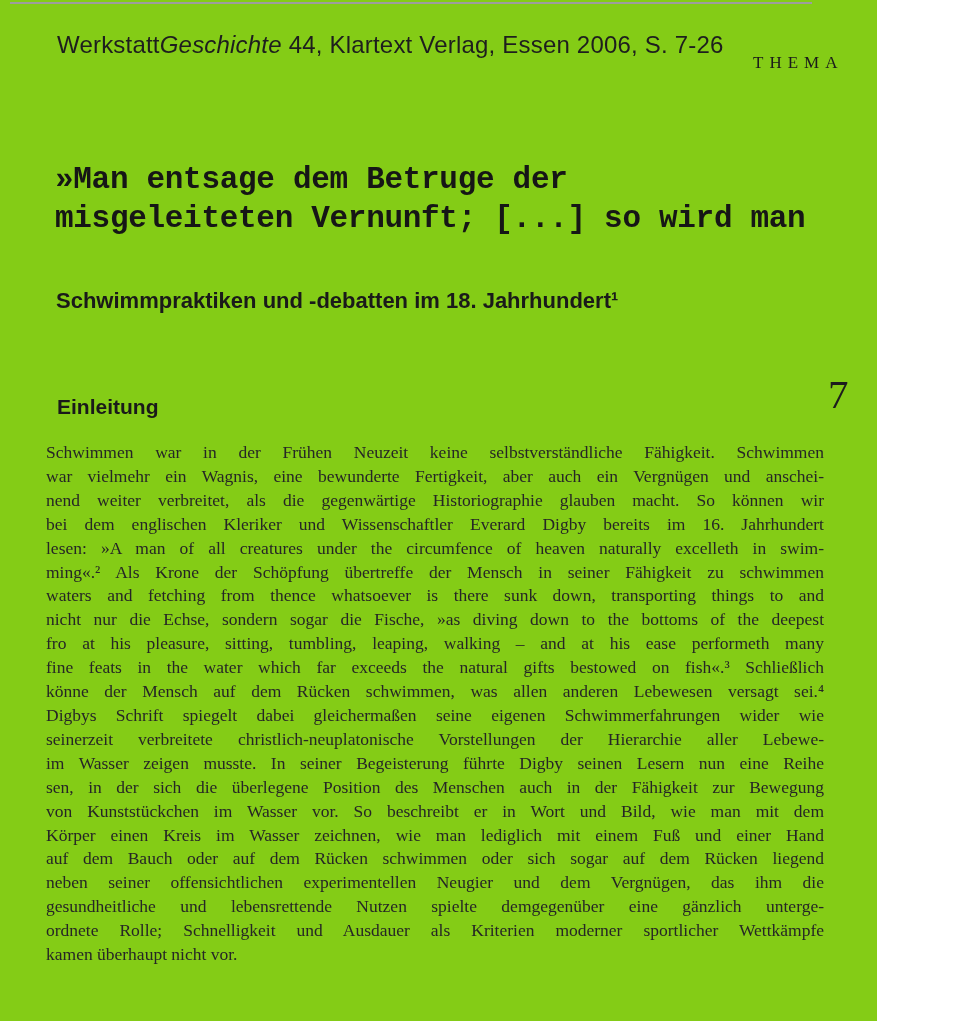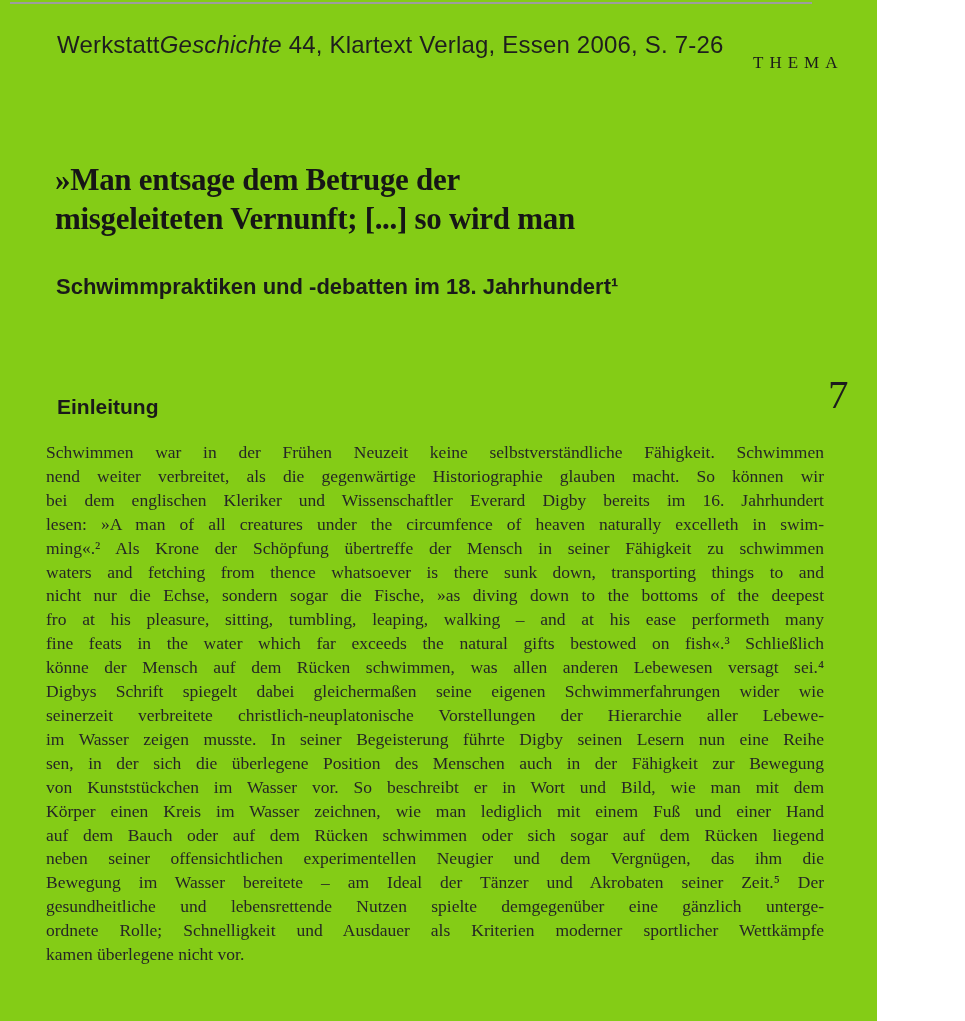--- a/index.html
+++ b/index.html
@@ -55,31 +55,31 @@
   .author-square {
     display: inline-block;
     width: 11px; height: 12px;
     background: #2e2e2e;
     margin-right: 7px;
     transform: translateY(-2px);
   }
   .article-title {
     position: absolute;
     left: 55px; top: 160px;
-    font-family: Liberation Serif, serif;
+    font-family: Liberation Mono, monospace;
     font-weight: bold;
     font-size: 31px;
     line-height: 39px;
     letter-spacing: -0.3px;
     color: #161616;
     white-space: nowrap;
   }
   .article-subtitle {
     position: absolute;
-    left: 56px; top: 274px;
+    left: 56px; top: 288px;
     font-family: "Liberation Sans", sans-serif;
     font-weight: bold;
     font-size: 22px;
     color: #1a1a1a;
     white-space: nowrap;
   }
   .section-heading {
     position: absolute;
     left: 57px; top: 395px;
     font-family: "Liberation Sans", sans-serif;
@@ -132,36 +132,36 @@
   </div>
 
   <div class="article-subtitle">Schwimmpraktiken und -debatten im 18. Jahrhundert¹</div>
 
   <div class="section-heading">Einleitung</div>
 
   <div class="page-number">7</div>
 
   <div class="body-text">
     <div class="bodyline">Schwimmen war in der Frühen Neuzeit keine selbstverständliche Fähigkeit. Schwimmen</div>
+    <div class="bodyline">war vielmehr ein Wagnis, eine bewunderte Fertigkeit, aber auch ein Vergnügen und anschei-</div>
     <div class="bodyline">nend weiter verbreitet, als die gegenwärtige Historiographie glauben macht. So können wir</div>
     <div class="bodyline">bei dem englischen Kleriker und Wissenschaftler Everard Digby bereits im 16. Jahrhundert</div>
     <div class="bodyline">lesen: »A man of all creatures under the circumfence of heaven naturally excelleth in swim-</div>
     <div class="bodyline">ming«.² Als Krone der Schöpfung übertreffe der Mensch in seiner Fähigkeit zu schwimmen</div>
     <div class="bodyline">waters and fetching from thence whatsoever is there sunk down, transporting things to and</div>
     <div class="bodyline">nicht nur die Echse, sondern sogar die Fische, »as diving down to the bottoms of the deepest</div>
     <div class="bodyline">fro at his pleasure, sitting, tumbling, leaping, walking – and at his ease performeth many</div>
     <div class="bodyline">fine feats in the water which far exceeds the natural gifts bestowed on fish«.³ Schließlich</div>
     <div class="bodyline">könne der Mensch auf dem Rücken schwimmen, was allen anderen Lebewesen versagt sei.⁴</div>
     <div class="bodyline">Digbys Schrift spiegelt dabei gleichermaßen seine eigenen Schwimmerfahrungen wider wie</div>
     <div class="bodyline">seinerzeit verbreitete christlich-neuplatonische Vorstellungen der Hierarchie aller Lebewe-</div>
     <div class="bodyline">im Wasser zeigen musste. In seiner Begeisterung führte Digby seinen Lesern nun eine Reihe</div>
     <div class="bodyline">sen, in der sich die überlegene Position des Menschen auch in der Fähigkeit zur Bewegung</div>
     <div class="bodyline">von Kunststückchen im Wasser vor. So beschreibt er in Wort und Bild, wie man mit dem</div>
     <div class="bodyline">Körper einen Kreis im Wasser zeichnen, wie man lediglich mit einem Fuß und einer Hand</div>
     <div class="bodyline">auf dem Bauch oder auf dem Rücken schwimmen oder sich sogar auf dem Rücken liegend</div>
     <div class="bodyline">neben seiner offensichtlichen experimentellen Neugier und dem Vergnügen, das ihm die</div>
-    <div class="bodyline">Bewegung im Wasser bereitete – am Ideal der Tänzer und Akrobaten seiner Zeit.⁵ Der</div>
     <div class="bodyline">gesundheitliche und lebensrettende Nutzen spielte demgegenüber eine gänzlich unterge-</div>
     <div class="bodyline">ordnete Rolle; Schnelligkeit und Ausdauer als Kriterien moderner sportlicher Wettkämpfe</div>
-    <div class="bodyline lastline">kamen überlegene nicht vor.</div>
+    <div class="bodyline lastline">kamen überhaupt nicht vor.</div>
   </div>
 
 </div>
 
 </body></html>

